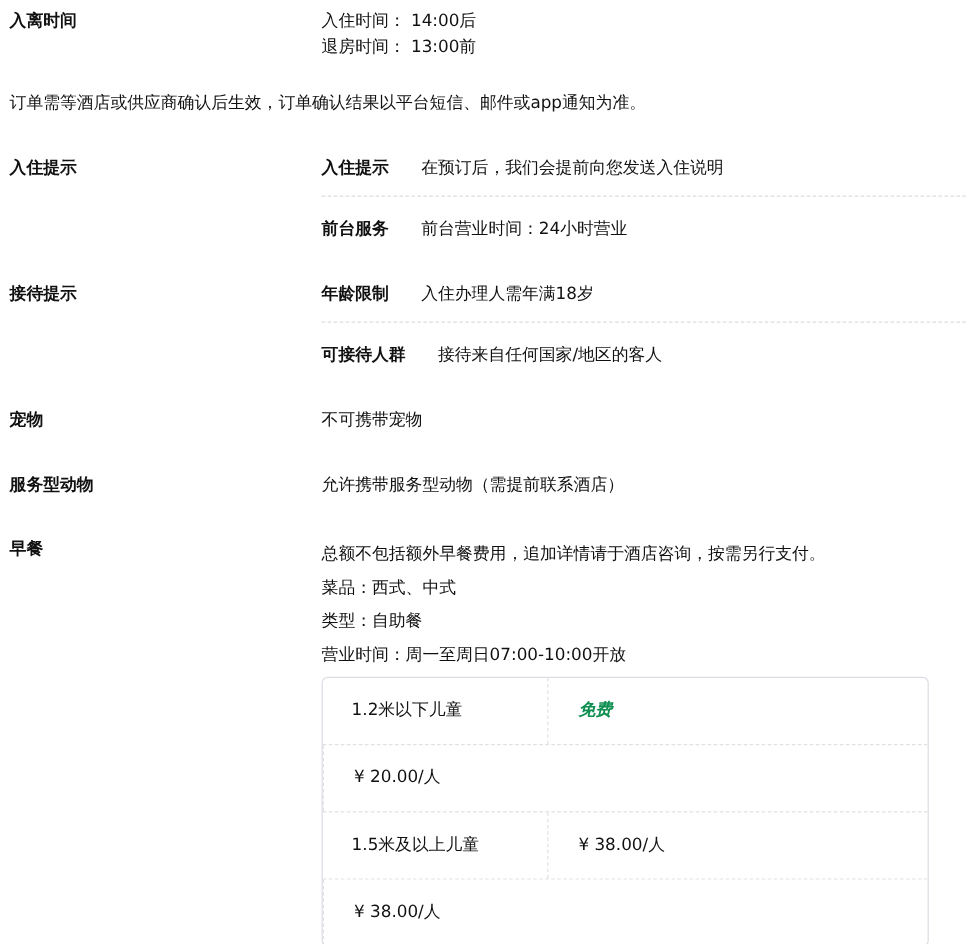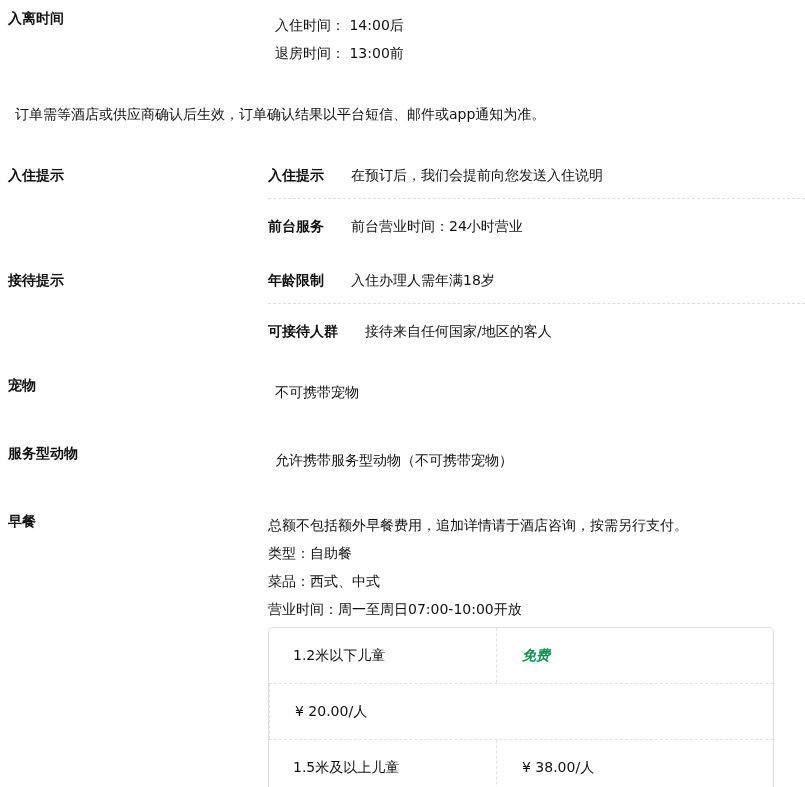--- a/index.html
+++ b/index.html
@@ -6,31 +6,31 @@
   body{
     width:805px;height:787px;overflow:hidden;
     font-family:"DejaVu Sans","Liberation Sans",sans-serif;
     font-size:14px;color:#111;
   }
   .page{padding:8px 0 0 8px;box-sizing:border-box;width:805px;}
   .section{display:flex;align-items:flex-start;margin-bottom:33px;}
   .section.tight{margin-bottom:26px;}
   .section-label{width:260px;flex-shrink:0;font-weight:700;line-height:21px;}
   .section-content{flex:1;min-width:0;line-height:21px;}
-  .section-content p{margin:7px;line-height:21px;}
+  .section-content p{margin:0;line-height:21px;}
   .subrow{display:flex;align-items:flex-start;}
   .subrow.first{padding-bottom:12px;border-bottom:1px dashed #ddd;}
   .subrow.second{padding-top:17px;}
   .subtitle{font-weight:700;margin-right:27px;flex-shrink:0;}
   .bk p{margin:4px 0 8px;line-height:20px;}
   .btable{
     margin-top:4px;width:506px;box-sizing:border-box;
     border:1px solid #dadde3;border-radius:5px;overflow:hidden;background:#fff;
   }
-  .trow{display:flex;align-items:stretch;height:55px;border-bottom:1px dashed #e1e1e1;gap:40px;}
+  .trow{display:flex;align-items:stretch;height:55px;border-bottom:1px dashed #e1e1e1;}
   .trow:last-child{border-bottom:none;}
   .tcell{display:flex;align-items:center;box-sizing:border-box;}
   .tcell.cat{width:187px;padding-left:24px;flex-shrink:0;}
   .tcell.price{flex:1;border-left:1px dashed #e1e1e1;padding-left:25px;}
   .tcell.price.free{color:var(--green,#0e8f50);font-weight:700;font-style:italic;}
 </style>
 </head>
 <body>
 
 <div class="page">
@@ -80,30 +80,30 @@
   <div class="section">
     <div class="section-label">宠物</div>
     <div class="section-content">
       <p>不可携带宠物</p>
     </div>
   </div>
 
   <div class="section">
     <div class="section-label">服务型动物</div>
     <div class="section-content">
-      <p>允许携带服务型动物（不可携带宠物）</p>
+      <p>允许携带服务型动物（需提前联系酒店）</p>
     </div>
   </div>
 
   <div class="section">
     <div class="section-label">早餐</div>
     <div class="section-content bk">
       <p>总额不包括额外早餐费用，追加详情请于酒店咨询，按需另行支付。</p>
+      <p>菜品：西式、中式</p>
       <p>类型：自助餐</p>
-      <p>菜品：西式、中式</p>
       <p>营业时间：周一至周日07:00-10:00开放</p>
 
       <div class="btable">
         <div class="trow">
           <div class="tcell cat">1.2米以下儿童</div>
           <div class="tcell price free">免费</div>
         </div>
         <div class="trow">
           <div class="tcell price">¥ 20.00/人</div>
         </div>

